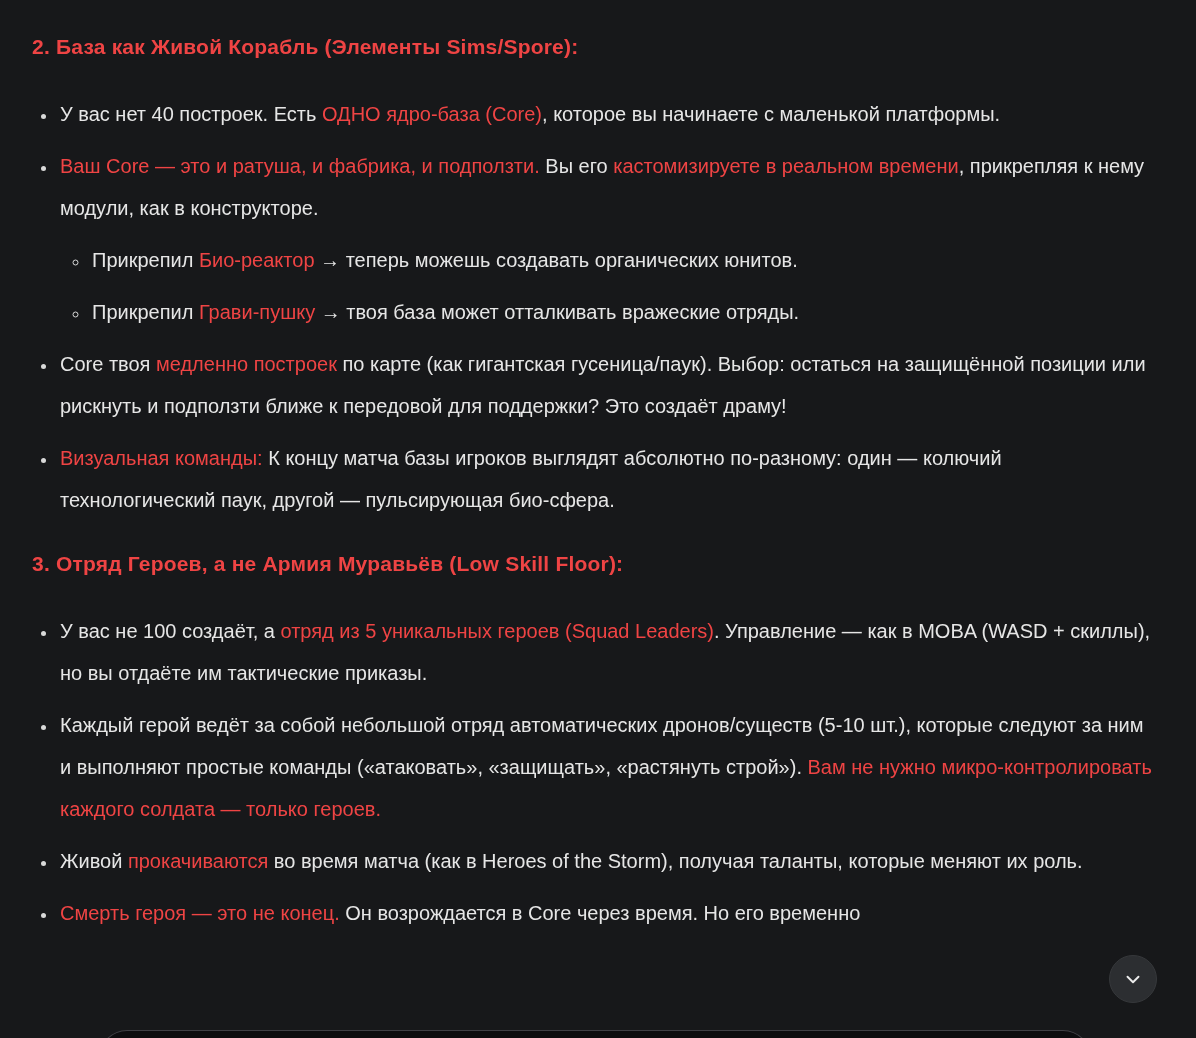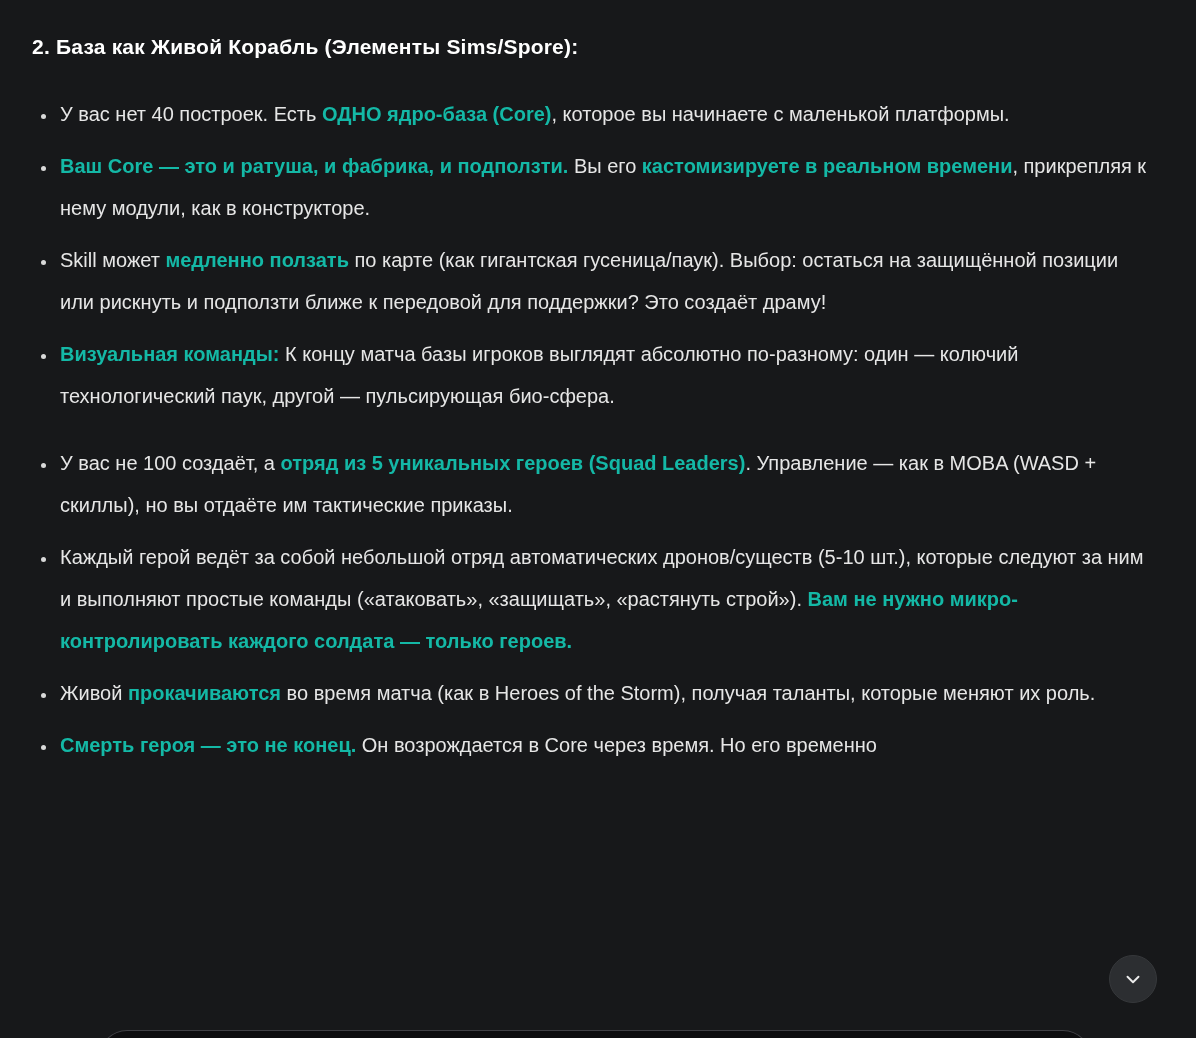--- a/index.html
+++ b/index.html
@@ -10,28 +10,28 @@
     color: #e6e6e6;
     font-family: "Liberation Sans", "DejaVu Sans", sans-serif;
     font-size: 20px;
     line-height: 42px;
     -webkit-font-smoothing: antialiased;
   }
   .msg { padding: 4px 44px 0 32px; }
   h3 {
     font-size: 21px; line-height: 42px;
     margin: 22px 0 0;
-    color: #ffffff; font-weight: 700;
+    color: #ef4444; font-weight: 700;
     letter-spacing: 0.2px;
   }
   ul { margin: 25px 0 0; padding: 0 0 0 25px; list-style: disc; }
   ul ul { margin: 10px 0 0; padding: 0 0 0 29px; list-style: circle; }
   li { margin: 10px 0; padding-left: 3px; }
   li::marker { color: #d9d9d9; font-size: 0.78em; }
-  strong { color: #14b8a6; font-weight: 700; }
+  strong { color: #ef4444; font-weight: 400; }
 
   .scroll-btn {
     position: absolute; left: 1109px; top: 955px;
     width: 48px; height: 48px; border-radius: 50%;
     background: #2c2e31; border: 1px solid #36383b;
     display: flex; align-items: center; justify-content: center;
     cursor: pointer; z-index: 6; padding: 0;
   }
   .scroll-btn svg { display: block; }
 
@@ -51,29 +51,38 @@
 <main class="msg">
 
   <h3>2. База как Живой Корабль (Элементы Sims/Spore):</h3>
 
   <ul>
     <li>
       <span>У вас нет 40 построек. Есть </span><strong>ОДНО ядро-база (Core)</strong><span>, которое вы начинаете с маленькой платформы.</span>
     </li>
     <li>
       <strong>Ваш Core — это и ратуша, и фабрика, и подползти.</strong><span> Вы его </span><strong>кастомизируете в реальном времени</strong><span>, прикрепляя к нему модули, как в конструкторе.</span>
+      <ul>
+        <li>
+          <span>Прикрепил </span><strong>Био-реактор</strong><span> → теперь можешь создавать органических юнитов.</span>
+        </li>
+        <li>
+          <span>Прикрепил </span><strong>Грави-пушку</strong><span> → твоя база может отталкивать вражеские отряды.</span>
+        </li>
+      </ul>
     </li>
     <li>
-      <span>Skill может </span><strong>медленно ползать</strong><span> по карте (как гигантская гусеница/паук). Выбор: остаться на защищённой позиции или рискнуть и подползти ближе к передовой для поддержки? Это создаёт драму!</span>
+      <span>Core твоя </span><strong>медленно построек</strong><span> по карте (как гигантская гусеница/паук). Выбор: остаться на защищённой позиции или рискнуть и подползти ближе к передовой для поддержки? Это создаёт драму!</span>
     </li>
     <li>
       <strong>Визуальная команды:</strong><span> К концу матча базы игроков выглядят абсолютно по-разному: один — колючий технологический паук, другой — пульсирующая био-сфера.</span>
     </li>
   </ul>
 
+  <h3>3. Отряд Героев, а не Армия Муравьёв (Low Skill Floor):</h3>
 
   <ul>
     <li>
       <span>У вас не 100 создаёт, а </span><strong>отряд из 5 уникальных героев (Squad Leaders)</strong><span>. Управление — как в MOBA (WASD + скиллы), но вы отдаёте им тактические приказы.</span>
     </li>
     <li>
       <span>Каждый герой ведёт за собой небольшой отряд автоматических дронов/существ (5-10 шт.), которые следуют за ним и выполняют простые команды («атаковать», «защищать», «растянуть строй»). </span><strong>Вам не нужно микро-контролировать каждого солдата — только героев.</strong>
     </li>
     <li>
       <span>Живой </span><strong>прокачиваются</strong><span> во время матча (как в Heroes of the Storm), получая таланты, которые меняют их роль.</span>

